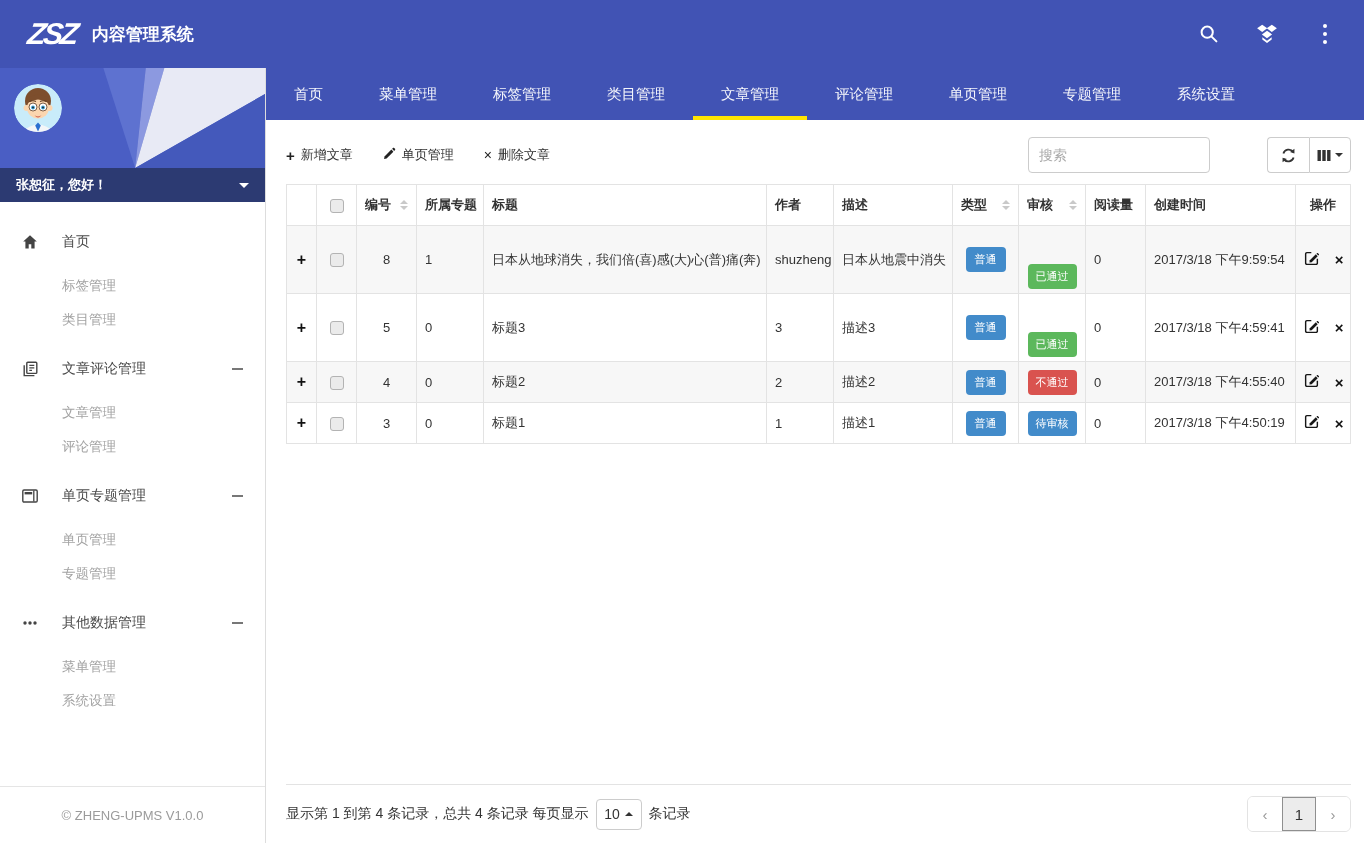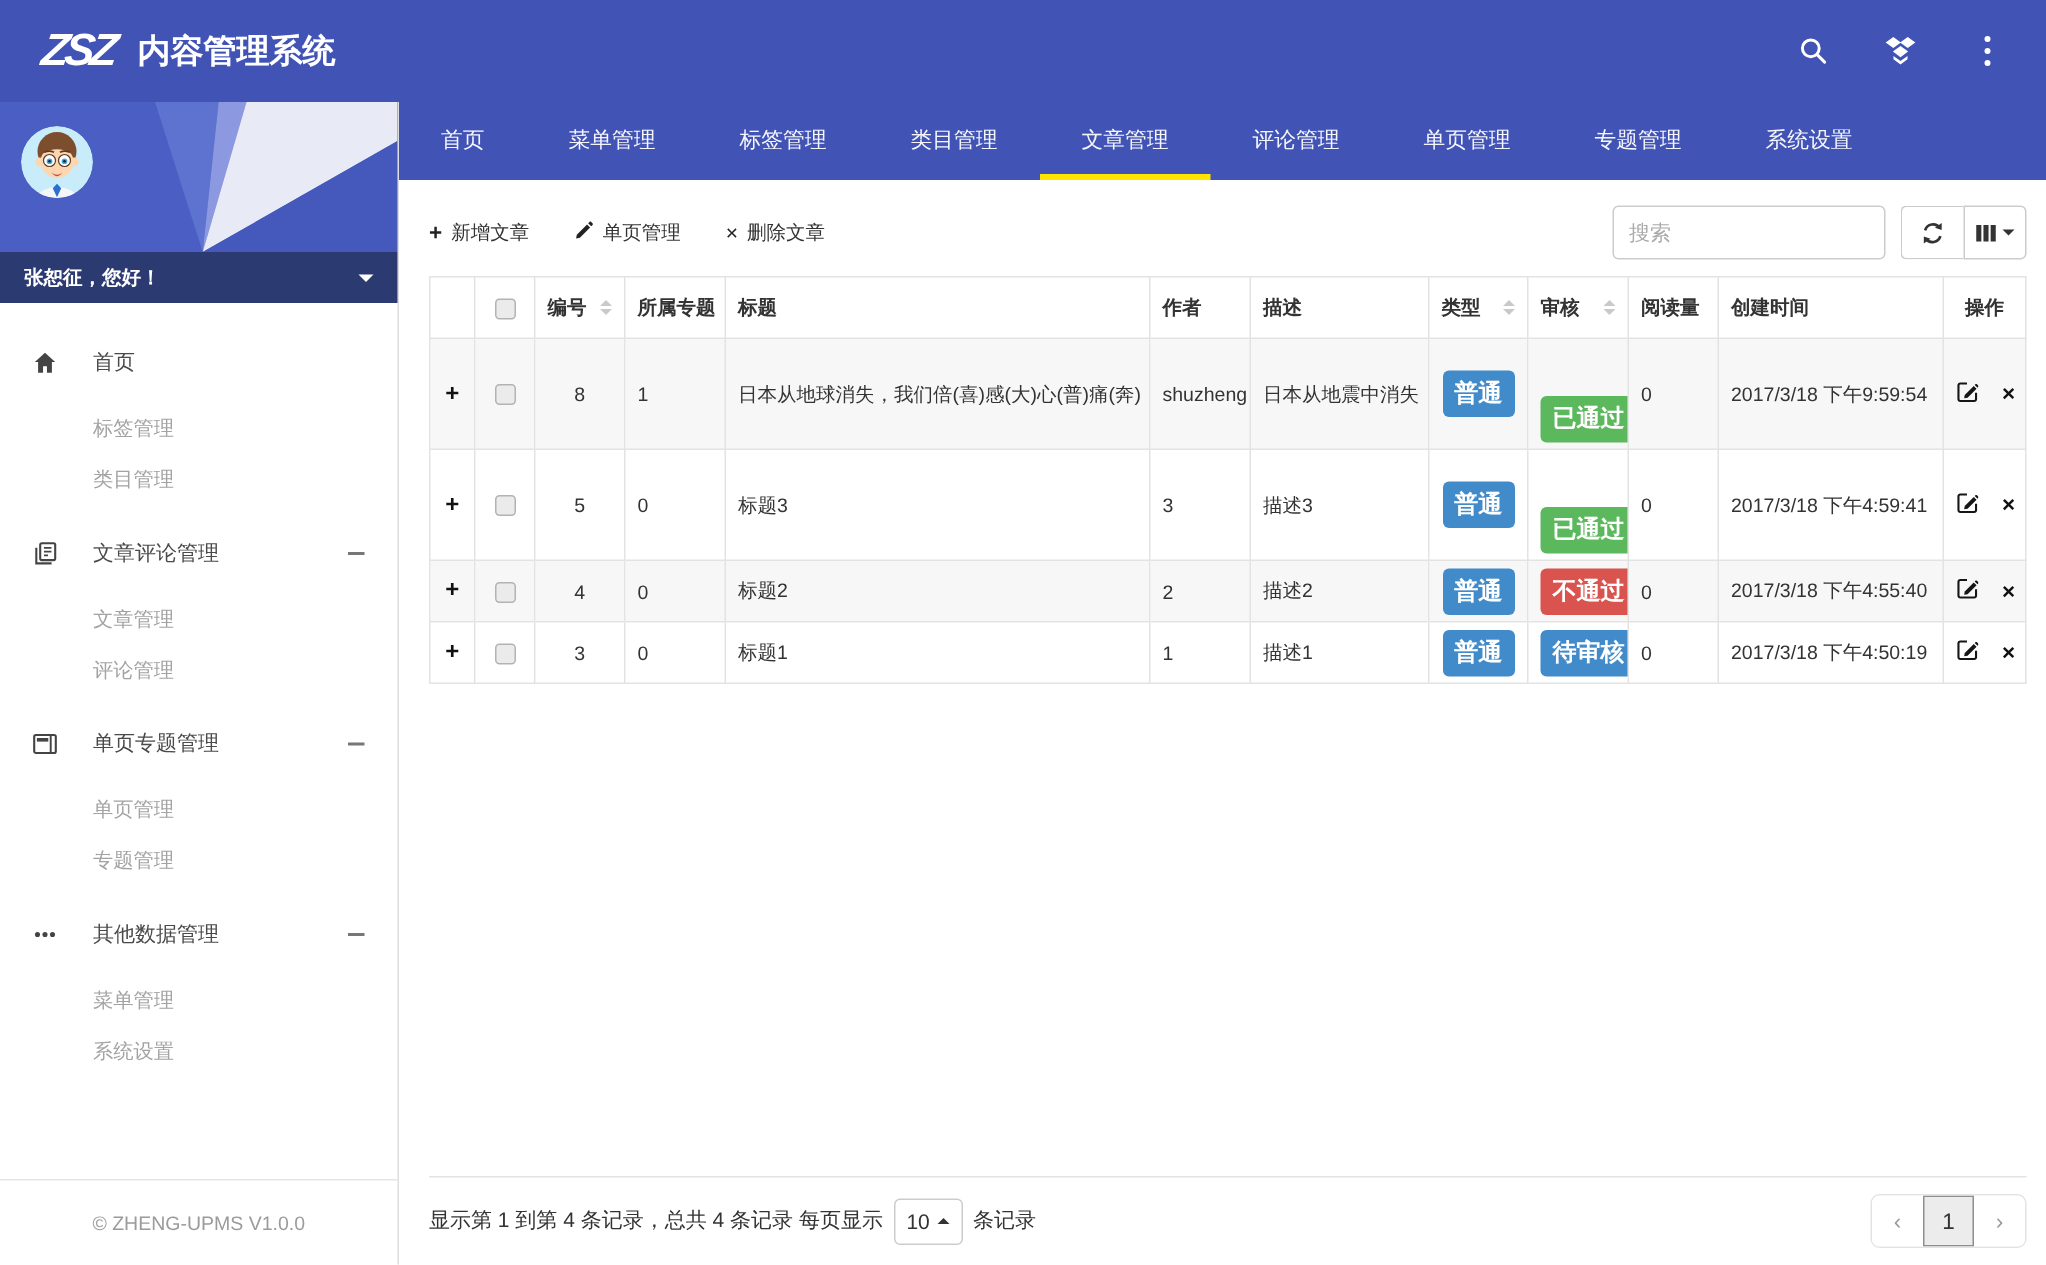--- a/index.html
+++ b/index.html
@@ -4,21 +4,21 @@
 <style>
   * { margin:0; padding:0; box-sizing:border-box; }
   html,body { width:1364px; height:843px; overflow:hidden;
     font-family:"Liberation Sans","DejaVu Sans",sans-serif; background:#fff; }
 
   
   .topbar { position:absolute; left:0; top:0; width:1364px; height:68px;
     background:#4153b4; display:flex; align-items:center; padding:0 28px; z-index:30; }
   .logo { color:#fff; font-weight:bold; font-style:italic; font-size:30px;
     letter-spacing:-3px; transform:skewX(-8deg); line-height:1; }
-  .app-title { color:#fff; font-size:22px; font-weight:bold; margin-left:16px; }
+  .app-title { color:#fff; font-size:17px; font-weight:bold; margin-left:16px; }
   .topbar-right { margin-left:auto; display:flex; align-items:center; gap:36px; }
   .tb-icon { width:22px; height:22px; display:flex; align-items:center; justify-content:center; cursor:pointer; }
 
   
   .layout { position:absolute; left:0; top:68px; width:1364px; height:775px; display:flex; }
 
   
   .sidebar { width:266px; height:775px; background:#fff; border-right:1px solid #ddd;
     position:relative; flex:none; }
   .hero { position:relative; height:100px; background:#4a5ec4; overflow:hidden; }
@@ -51,21 +51,21 @@
   .tab { color:rgba(255,255,255,.95); font-size:14.5px; line-height:52px; padding:0 28px;
     cursor:pointer; text-decoration:none; white-space:nowrap; }
   .tab.active { box-shadow:inset 0 -4px 0 #ffe400; }
 
   .panel { flex:1; position:relative; padding:0 14px 0 20px; display:flex; flex-direction:column; }
   .toolbar { margin-top:16px; height:38px; display:flex; align-items:center; flex:none; }
   .tool-btn { background:none; border:none; font-size:13px; color:#333; cursor:pointer;
     display:flex; align-items:center; gap:6px; margin-right:30px; font-family:inherit; }
   .tool-btn .tplus { font-size:15px; font-weight:bold; color:#222; }
   .tool-btn .tx { font-size:14px; color:#222; }
-  .toolbar-right { margin-left:auto; display:flex; align-items:flex-start; }
+  .toolbar-right { margin-left:auto; display:flex; align-items:flex-start;gap:47px; }
   .search-input { width:182px; height:36px; border:1px solid #ccc; border-radius:4px;
     padding:0 10px; font-size:14px; color:#333; outline:none; font-family:inherit; }
   .search-input::placeholder { color:#aaa; }
   .btn-group { display:flex; margin-left:10px; }
   .gbtn { width:42px; height:36px; background:#fff; border:1px solid #ccc; cursor:pointer;
     display:flex; align-items:center; justify-content:center; gap:4px; }
   .gbtn:first-child { border-radius:4px 0 0 4px; border-right:none; }
   .gbtn:last-child { border-radius:0 4px 4px 0; }
   .caret-sm { width:0; height:0; border-left:4px solid transparent; border-right:4px solid transparent;
     border-top:4px solid #333; }
@@ -81,21 +81,21 @@
   th.sortable { cursor:pointer;font-family:Liberation Serif, serif; }
   .th-flex { display:flex; align-items:center; justify-content:space-between; }
   .sort { display:inline-flex; flex-direction:column; gap:2px; }
   .sort i { width:0; height:0; border-left:4px solid transparent; border-right:4px solid transparent; }
   .sort .up { border-bottom:4px solid #c9c9c9; }
   .sort .dn { border-top:4px solid #c9c9c9; }
   .plus { font-weight:bold; font-size:16px; color:#111; cursor:pointer; }
   input[type=checkbox] { appearance:none; width:14px; height:14px; border:1px solid #b3b3b3;
     border-radius:3px; background:#ebebeb; cursor:pointer; vertical-align:middle; }
   .badge { display:inline-block; min-width:40px; padding:5px 8px; border-radius:4px;
-    color:#fff; font-weight:bold; font-size:16px; text-align:center; }
+    color:#fff; font-weight:normal; font-size:11px; text-align:center; }
   .badge[data-variant="blue"]  { background:#428bca; }
   .badge[data-variant="green"] { background:#5cb85c;margin-top:34px; }
   .badge[data-variant="red"]   { background:#d9534f; }
   .act-btn { background:none; border:none; cursor:pointer; padding:0; vertical-align:middle; }
   .act-x { font-size:15px; font-weight:bold; color:#111; margin-left:12px; font-family:inherit; }
 
   
   .pagebar { height:58px; flex:none; display:flex; align-items:center; font-size:14px; color:#333; }
   .psize-btn { height:31px; min-width:46px; margin:0 7px; background:#fff; border:1px solid #ccc;
     border-radius:4px; cursor:pointer; display:inline-flex; align-items:center; justify-content:center;

